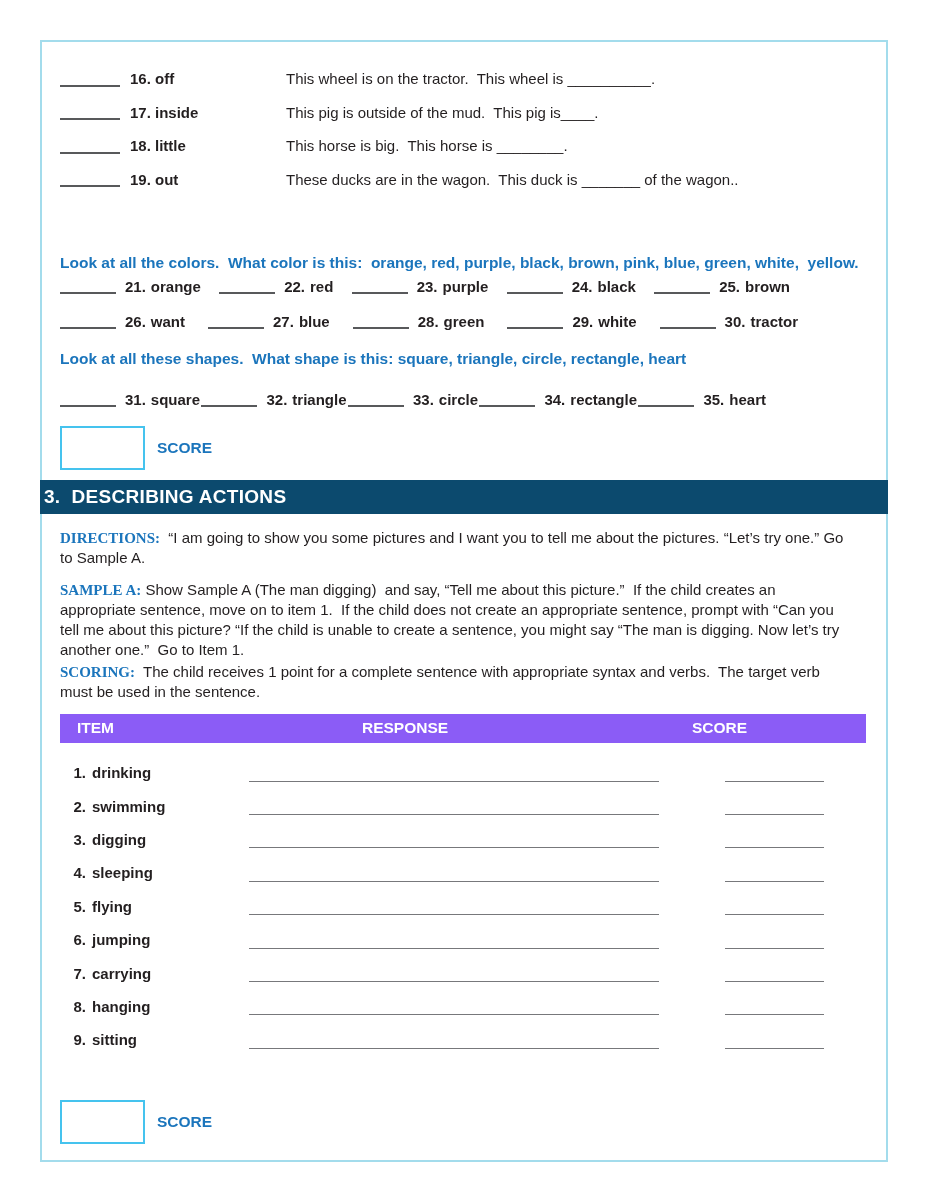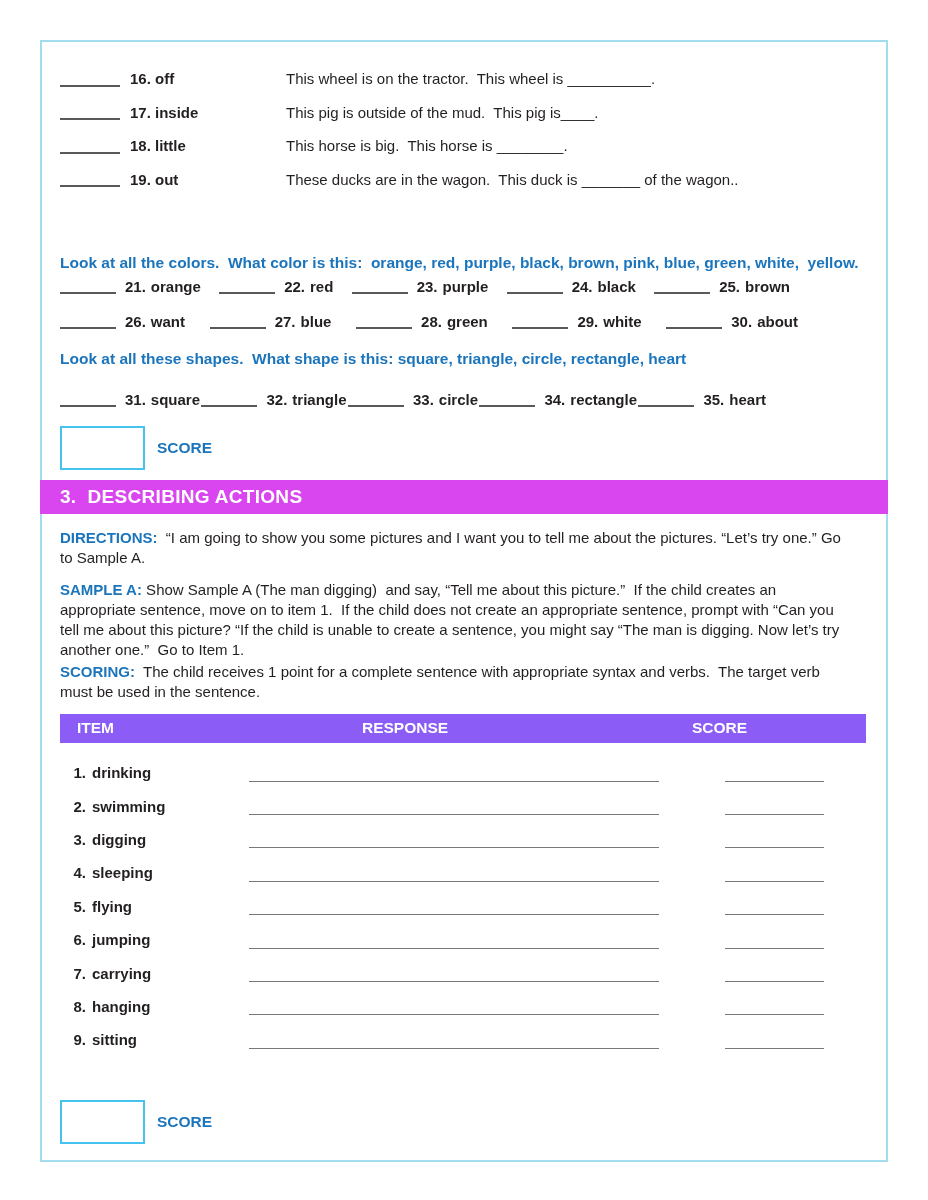--- a/index.html
+++ b/index.html
@@ -52,34 +52,34 @@
   .score-label {
     position: absolute; left: 115px; color: #1b75bc;
     font-weight: 700; font-size: 15.5px;
   }
   #score-label-1 { top: 397px; }
   #score-label-2 { top: 1071px; }
 
   
   .banner {
     position: absolute; left: -2px; right: -2px; top: 438px; height: 34px;
-    background: #d946ef; color: #ffffff; font-weight: 700; font-size: 19px;
+    background: #0c4a6e; color: #ffffff; font-weight: 700; font-size: 19px;
     letter-spacing: 0.3px; display: flex; align-items: center;
-    padding-left: 20px; white-space: pre-wrap;
+    padding-left: 4px; white-space: pre-wrap;
   }
 
   
   .para {
     position: absolute; left: 18px; width: 794px;
     font-size: 15px; line-height: 20px; white-space: pre-wrap;
   }
   #directions-para { top: 486px; }
   #sample-para { top: 538px; }
   #scoring-para { top: 620px; }
-  .plabel { color: #1b75bc; font-weight: 700; }
+  .plabel { color: #1b75bc; font-weight: 700; font-family: Liberation Serif, serif; }
 
   
   .table-header {
     position: absolute; left: 18px; top: 672px; width: 806px; height: 29px;
     background: #8b5cf6; color: #ffffff; font-weight: 700; font-size: 15.5px;
   }
   .th-cell { position: absolute; top: 5px; }
   .th-item { left: 17px; }
   .th-response { left: 302px; }
   .th-score { left: 632px; }
@@ -170,21 +170,21 @@
         <span class="iword">green</span>
       </span>
     <span class="inline-item">
         <span class="blank-line"></span>
         <span>29.</span>
         <span class="iword">white</span>
       </span>
     <span class="inline-item">
         <span class="blank-line"></span>
         <span>30.</span>
-        <span class="iword"> about</span>
+        <span class="iword"> tractor</span>
       </span>
   </div>
 
   <div class="instruction" id="instruction-shapes">Look at all these shapes.  What shape is this: square, triangle, circle, rectangle, heart</div>
 
   <div class="inline-row" id="shapes-row">
     <span class="inline-item">
         <span class="blank-line"></span>
         <span>31.</span>
         <span class="iword">square</span>

